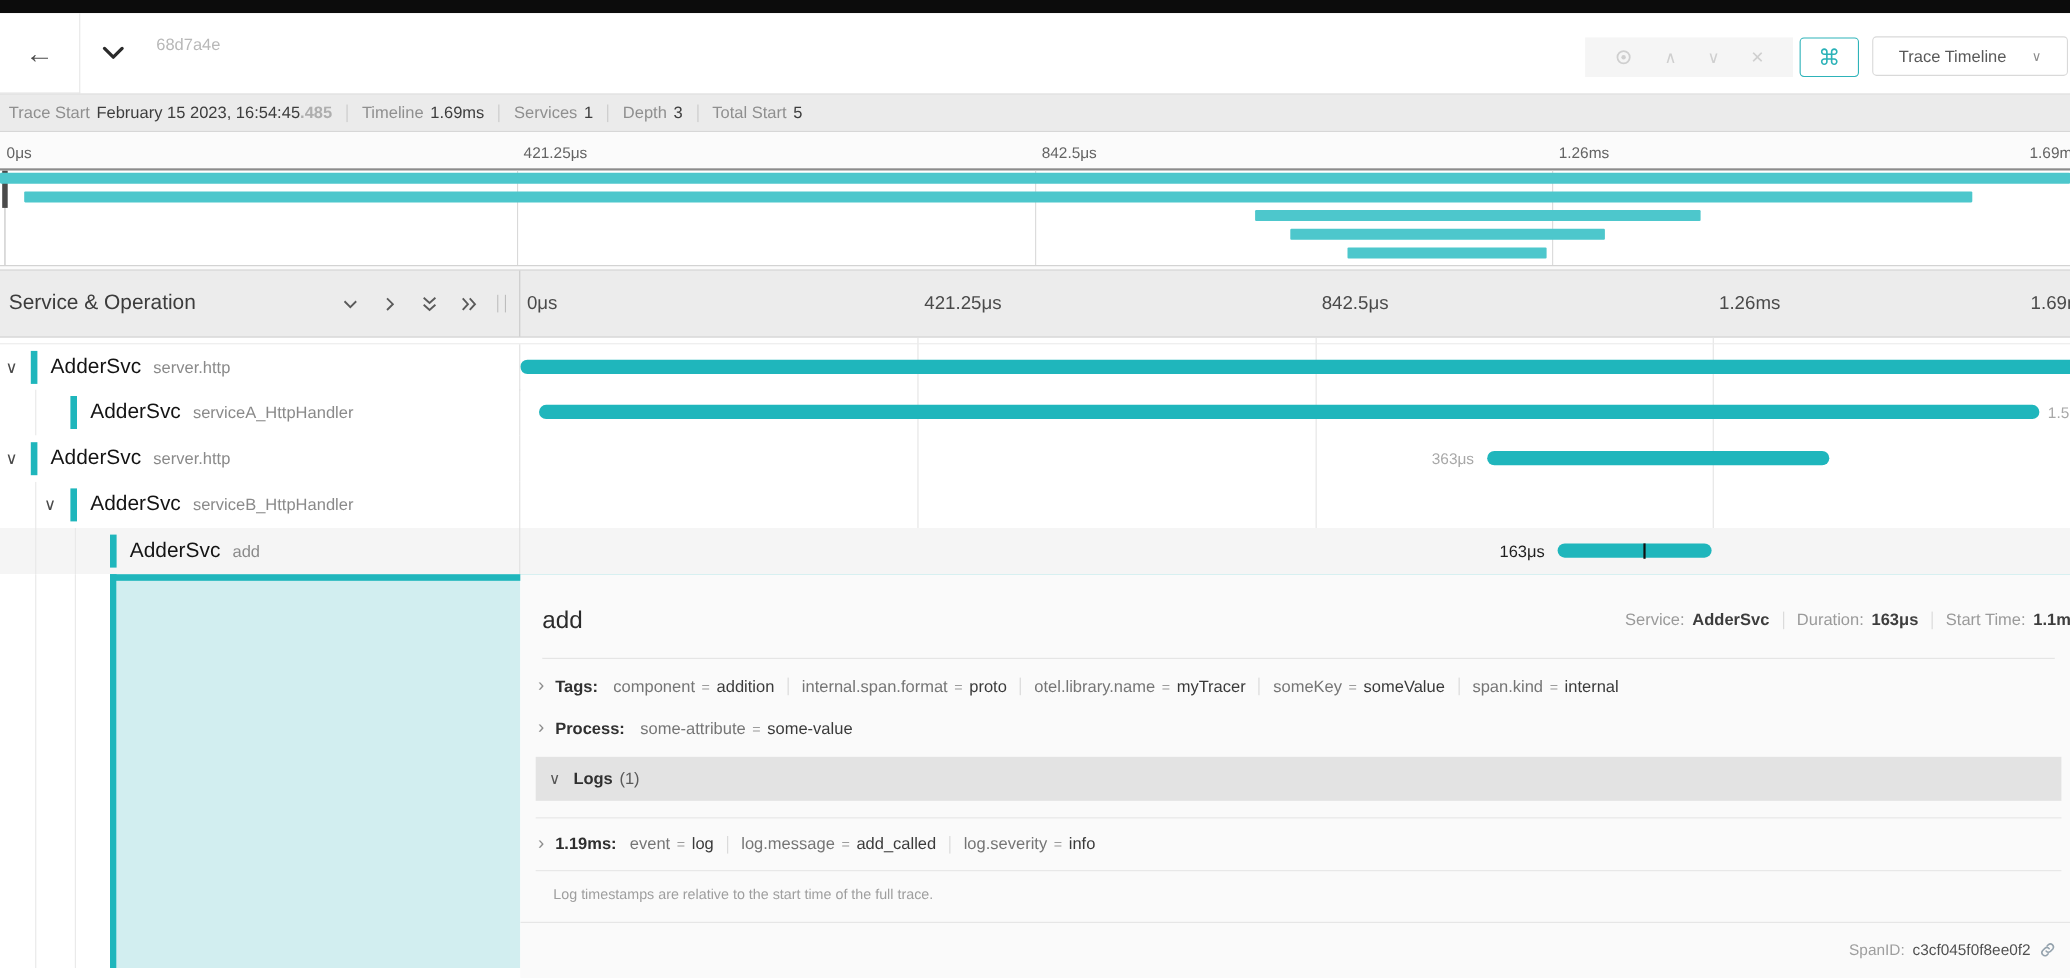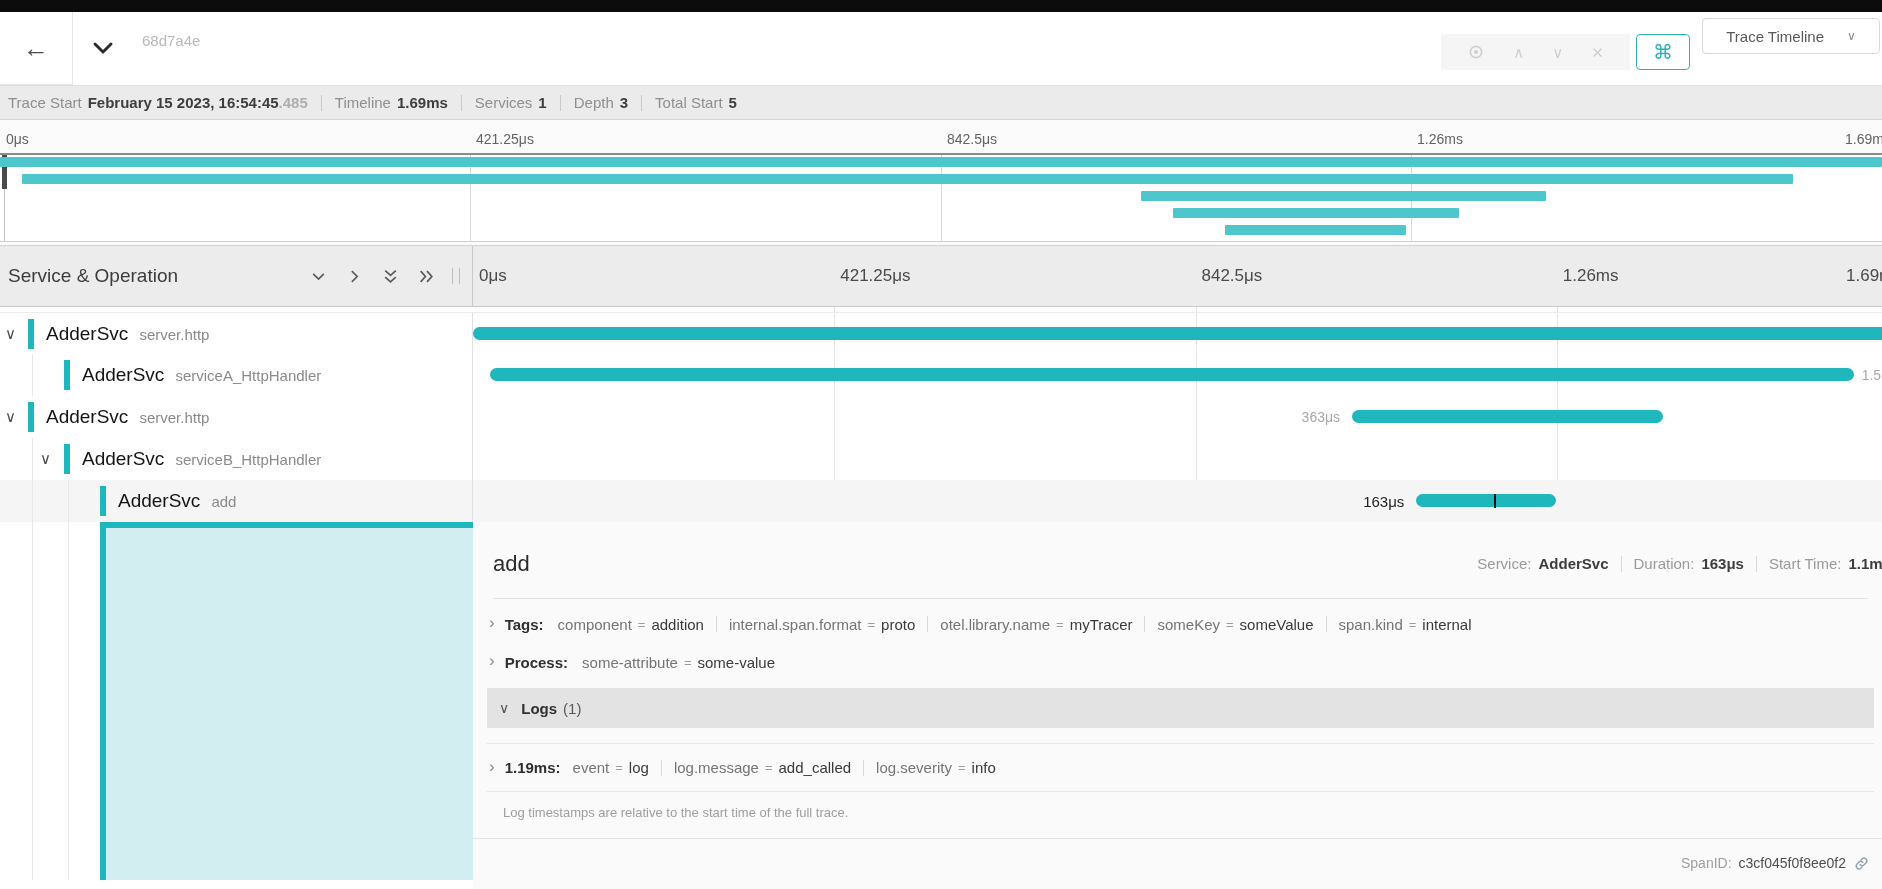--- a/index.html
+++ b/index.html
@@ -19,30 +19,30 @@
   #trace-title .t { font-size:26px; color:#2e2e2e; font-weight:500; }
   #trace-title .id { font-size:15px; color:#b8b8b8; margin-left:14px; }
   #find-input { left:960px; top:22px; width:481px; height:36px; border:1px solid #d9d9d9; border-radius:4px 0 0 4px;
     padding:0 12px; font-size:15px; color:#444; outline:none; background:#fff; }
   #find-input::placeholder { color:#c2c2c2; }
   #find-addon { left:1441px; top:22px; width:189px; height:36px; background:#f5f5f5;
     display:flex; align-items:center; justify-content:space-around; padding:0 12px; }
   .addon-ic { color:#cfcfcf; font-size:15px; line-height:1; cursor:pointer; }
   #cmd-btn { left:1636px; top:22px; width:54px; height:36px; border:1px solid #2eb3b9; border-radius:4px; background:#fff;
     display:flex; align-items:center; justify-content:center; font-size:20px; color:#2bb2b8; cursor:pointer; }
-  #tt-btn { left:1702px; top:6px; width:178px; height:36px; border:1px solid #d9d9d9; border-radius:4px; background:#fff;
+  #tt-btn { left:1702px; top:21px; width:178px; height:36px; border:1px solid #d9d9d9; border-radius:4px; background:#fff;
     display:flex; align-items:center; justify-content:center; gap:23px; cursor:pointer; }
   #tt-btn .lbl { font-size:15px; color:#595959; }
   #tt-btn .chev { font-size:12px; color:#8c8c8c; }
 
   
   #meta { left:0; top:85px; width:1882px; height:35px; background:#ebebeb; border-top:1px solid #e0e0e0;
     border-bottom:1px solid #d7d7d7; display:flex; align-items:center; padding-left:8px; font-size:15px; white-space:nowrap; }
   .meta-label { color:#8f8f8f; margin-right:6px; }
-  .meta-value { color:#3d3d3d; font-weight:bold; }
+  .meta-value { color:#3d3d3d; font-weight:normal; }
   .meta-suffix { color:#aeaeae; font-weight:bold; }
   .meta-sep { display:inline-block; width:1px; height:16px; background:#c9c9c9; margin:0 13px; }
 
   
   #minimap { left:0; top:120px; width:1882px; height:125px; background:#fbfbfb; }
   #mm-labels { left:0; top:11px; width:1882px; height:18px; overflow:hidden; }
   .mm-label { position:absolute; top:0; font-size:14px; color:#636363; white-space:nowrap; }
   #mm-graph { left:0; top:33px; width:1882px; height:89px; background:#fff; border-top:2px solid #8c8c8c;
     border-bottom:1px solid #cfcfcf; overflow:hidden; }
   .mm-grid { position:absolute; top:0; bottom:0; width:1px; background:#d9d9d9; }

